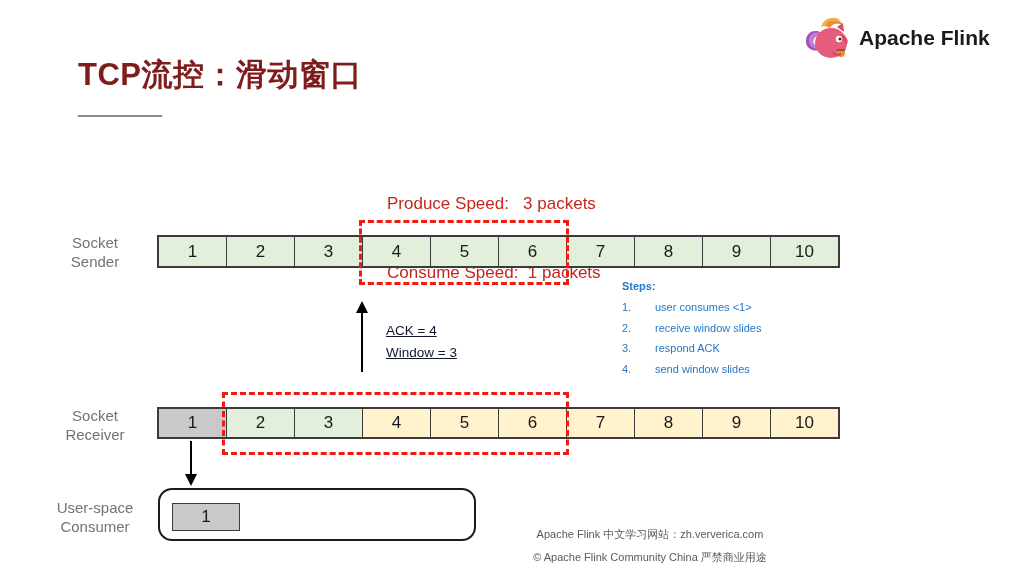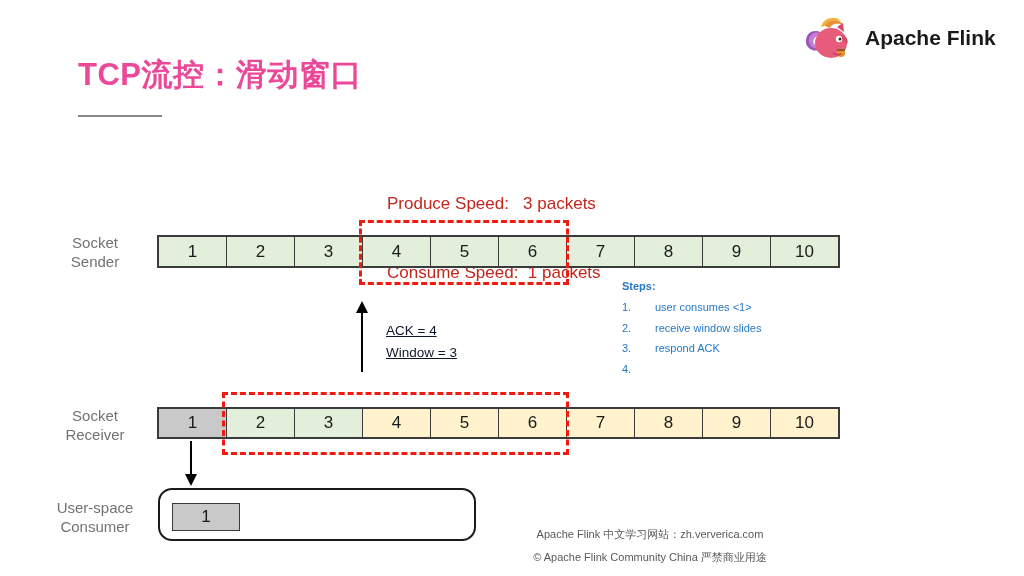--- a/index.html
+++ b/index.html
@@ -6,27 +6,27 @@
   html,body { width:1024px; height:576px; }
   body {
     font-family: "Liberation Sans", "DejaVu Sans", sans-serif;
     background:#ffffff; position:relative; overflow:hidden;
   }
   .canvas { position:absolute; inset:0; width:1024px; height:576px; }
 
   
   .title {
     position:absolute; left:78px; top:54px;
-    font-size:31px; font-weight:bold; color:#ec4899; letter-spacing:0.5px;
+    font-size:31px; font-weight:bold; color:#7f1d1d; letter-spacing:0.5px;
   }
   .title-underline {
     position:absolute; left:78px; top:115px; width:84px; height:2px;
     background:#8a8a8a;
   }
-  .logo { position:absolute; left:803px; top:12px; width:220px; height:52px; display:flex; align-items:center; gap:14px; }
+  .logo { position:absolute; left:803px; top:12px; width:220px; height:52px; display:flex; align-items:center; gap:8px; }
   .logo svg { width:48px; height:50px; }
   .logo-text { font-size:21px; font-weight:bold; color:#1a1a1a; }
 
   
   .speed-note {
     position:absolute; left:387px; top:146px;
     color:var(--text-red); font-size:17px; line-height:23px; white-space:pre;
   }
 
   
@@ -176,20 +176,21 @@
     <div class="step-item">
       <span class="step-num">2.</span>
       <span>receive window slides</span>
     </div>
     <div class="step-item">
       <span class="step-num">3.</span>
       <span>respond ACK</span>
     </div>
     <div class="step-item">
       <span class="step-num">4.</span>
+      <span>send window slides</span>
     </div>
   </div>
 
   <div class="row-label label-receiver">
     <div>Socket</div>
     <div>Receiver</div>
   </div>
   <div class="cell-row row-receiver">
     <div class="cell c-gray">1</div>
     <div class="cell c-green">2</div>

